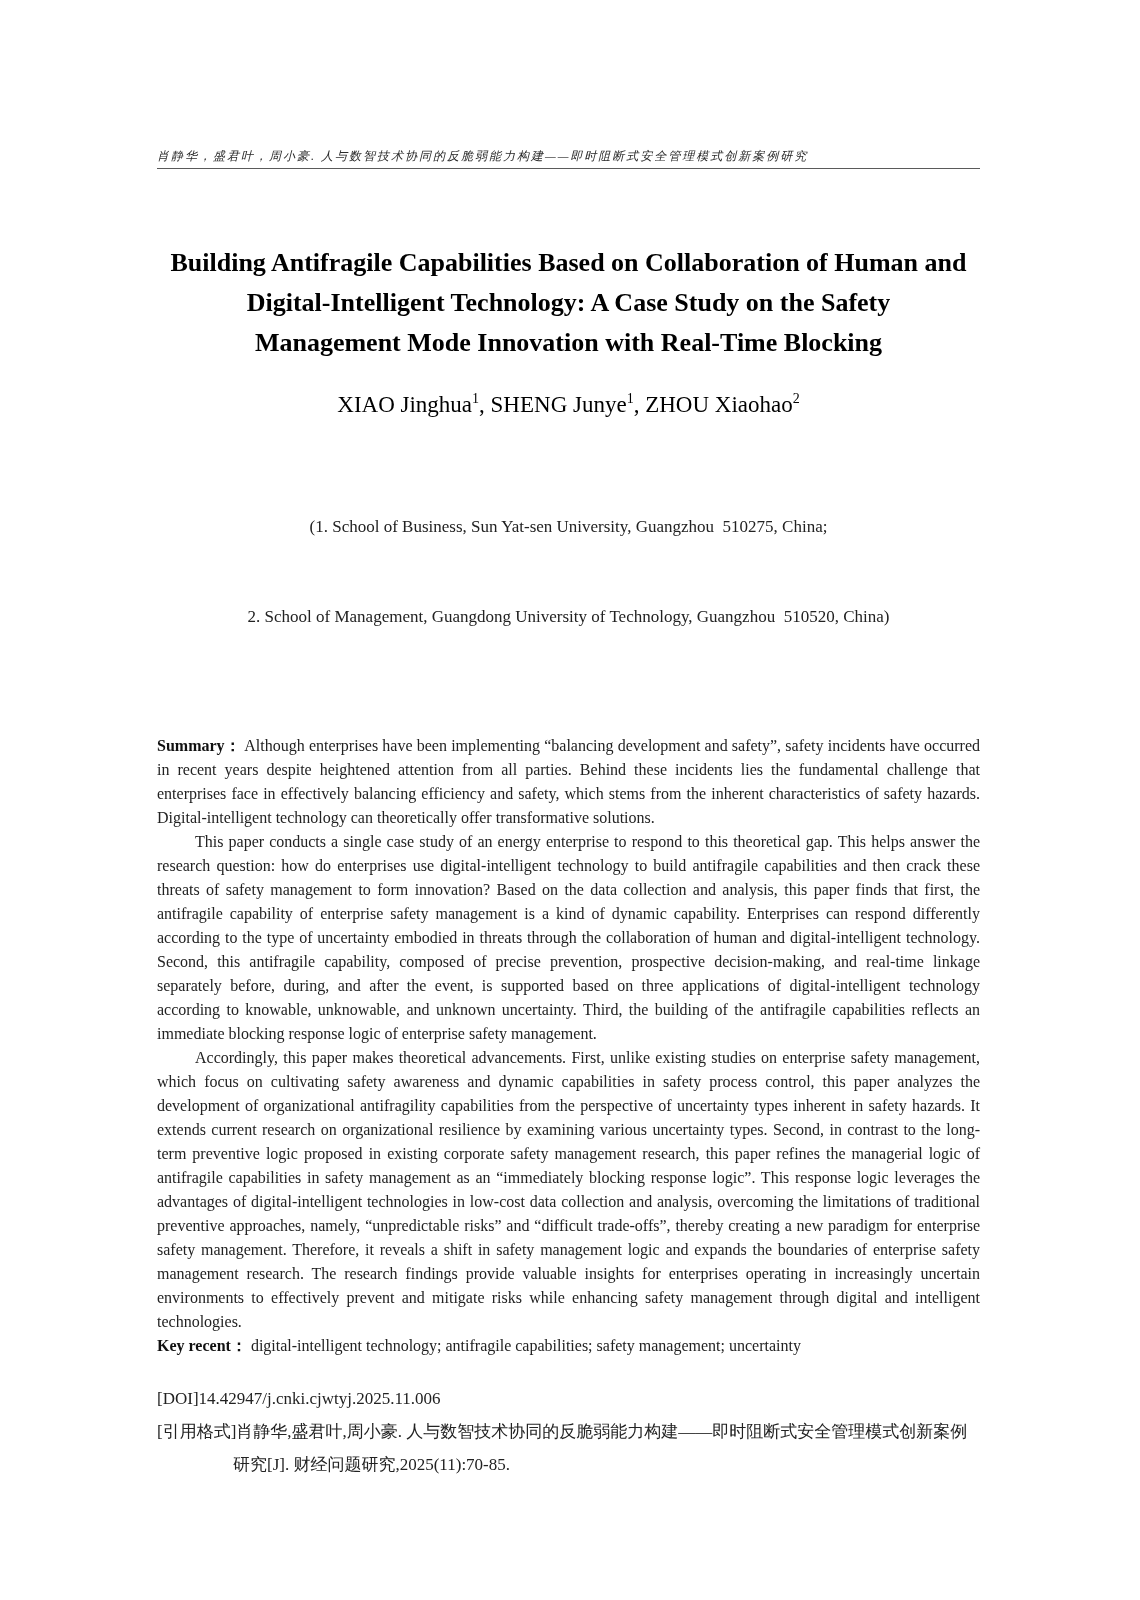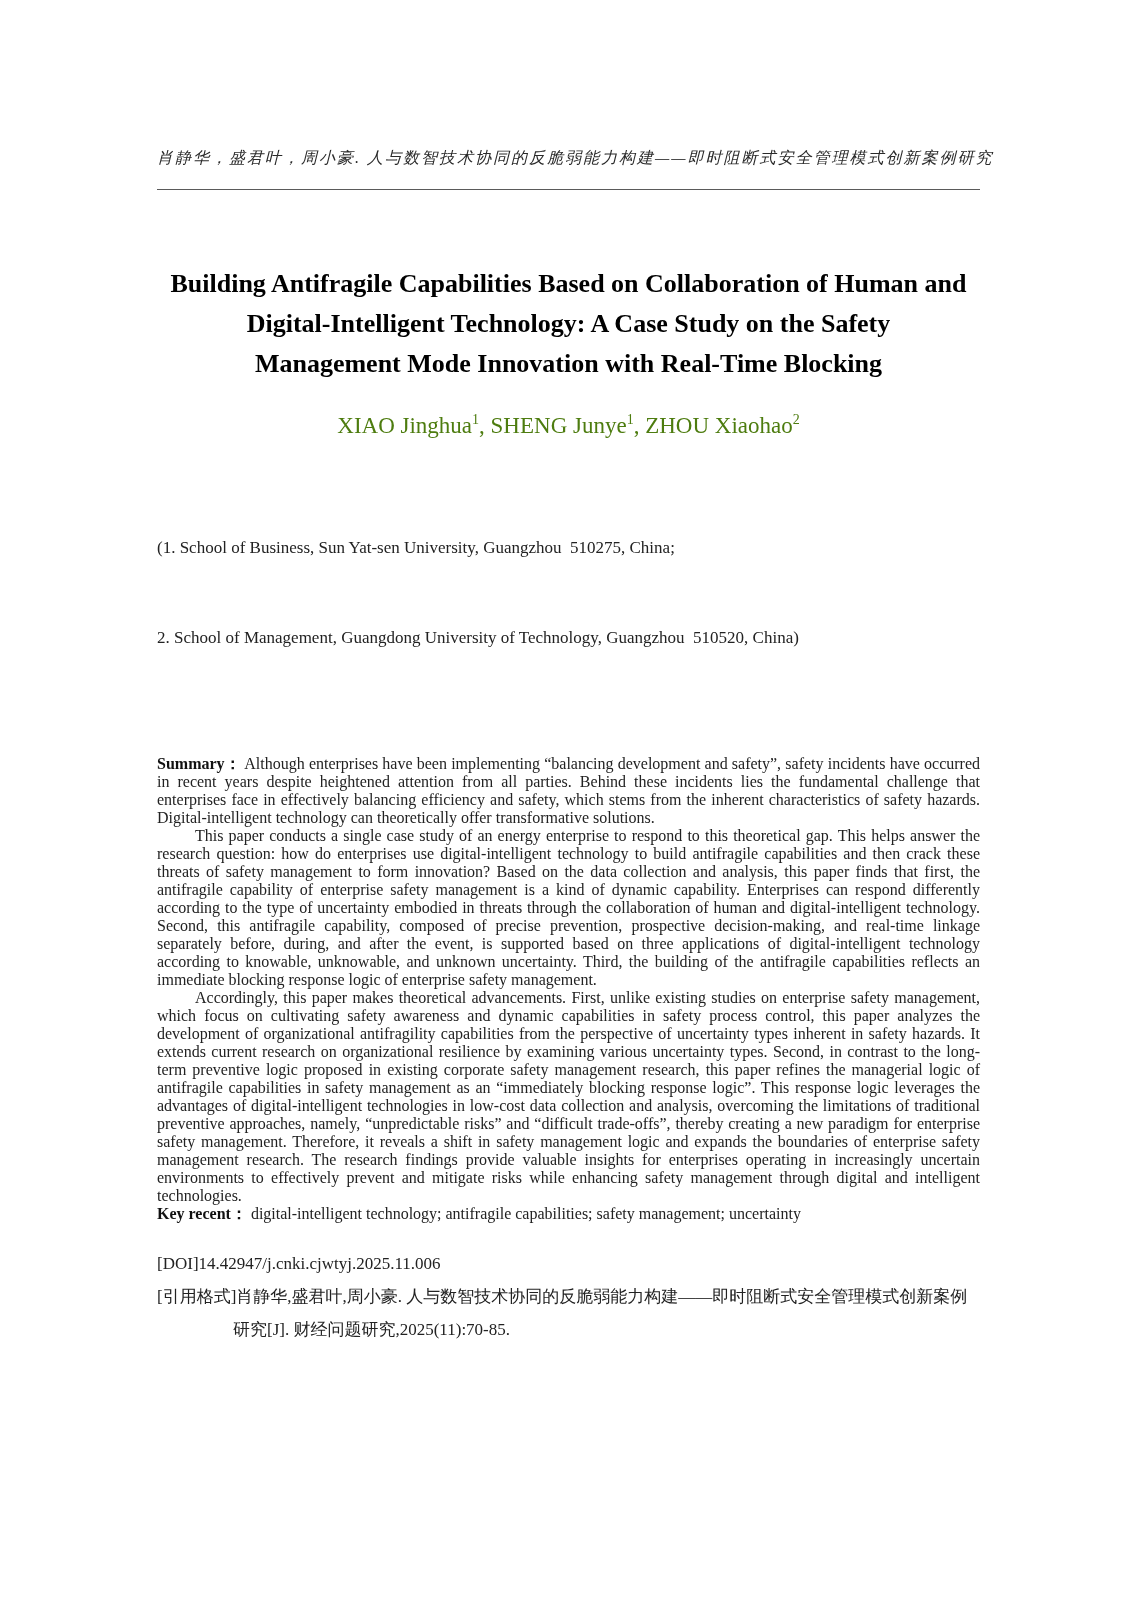--- a/index.html
+++ b/index.html
@@ -14,57 +14,57 @@
     font-family: "Liberation Serif", "DejaVu Serif", serif;
     overflow: hidden;
   }
   .page {
     box-sizing: border-box;
     width: 1140px;
     height: 1600px;
     padding: 148px 160px 0 157px;
   }
   .running-head {
-    font-size: 16px;
+    font-size: 12px;
     font-style: italic;
     letter-spacing: 2px;
     color: #2a2a2a;
-    padding-bottom: 20px;
+    padding-bottom: 3px;
     border-bottom: 1px solid #5a5a5a;
     white-space: nowrap;
   }
   .title {
     margin-top: 74px;
     text-align: center;
     font-weight: bold;
     font-size: 26px;
     line-height: 40px;
     color: #000000;
   }
   .authors {
     margin-top: 28px;
     text-align: center;
     font-size: 23px;
-    color: #4d7c0f;
+    color: #000000;
   }
   .authors sup {
     font-size: 14px;
   }
   .affiliations {
     margin-top: 34px;
-    text-align: left;
+    text-align: center;
     font-size: 17px;
     line-height: 30px;
     white-space: pre-wrap;
     color: #222;
   }
   .abstract {
     margin-top: 42px;
     font-size: 16px;
-    line-height: 18px;
+    line-height: 24px;
     text-align: justify;
     color: #222;
   }
   .abstract p {
     margin: 0;
   }
   .abstract p.indent {
     text-indent: 38px;
   }
   .label {

